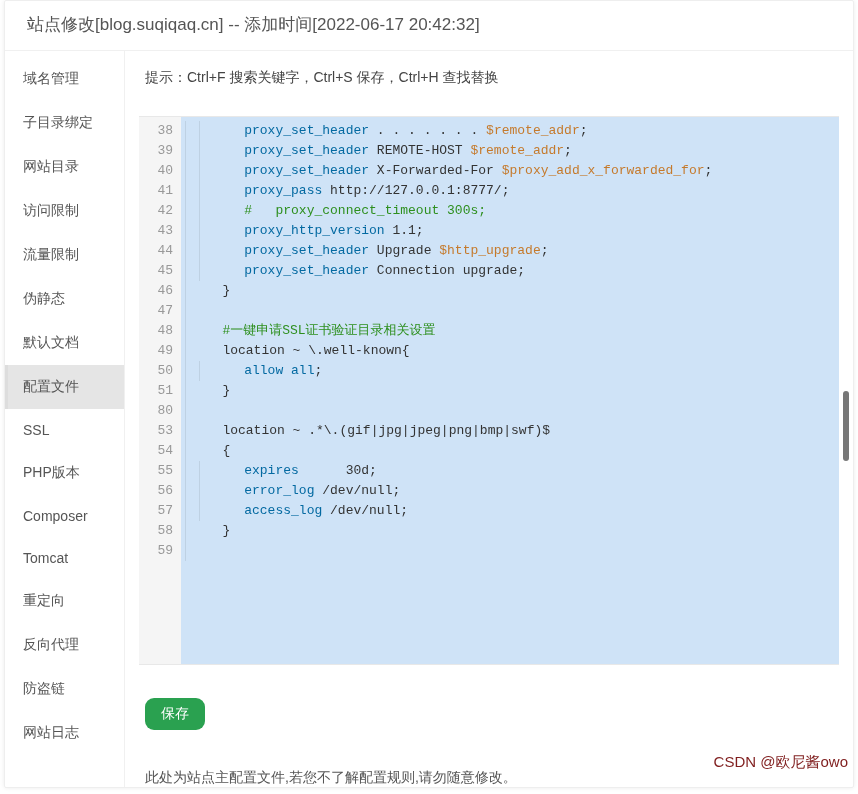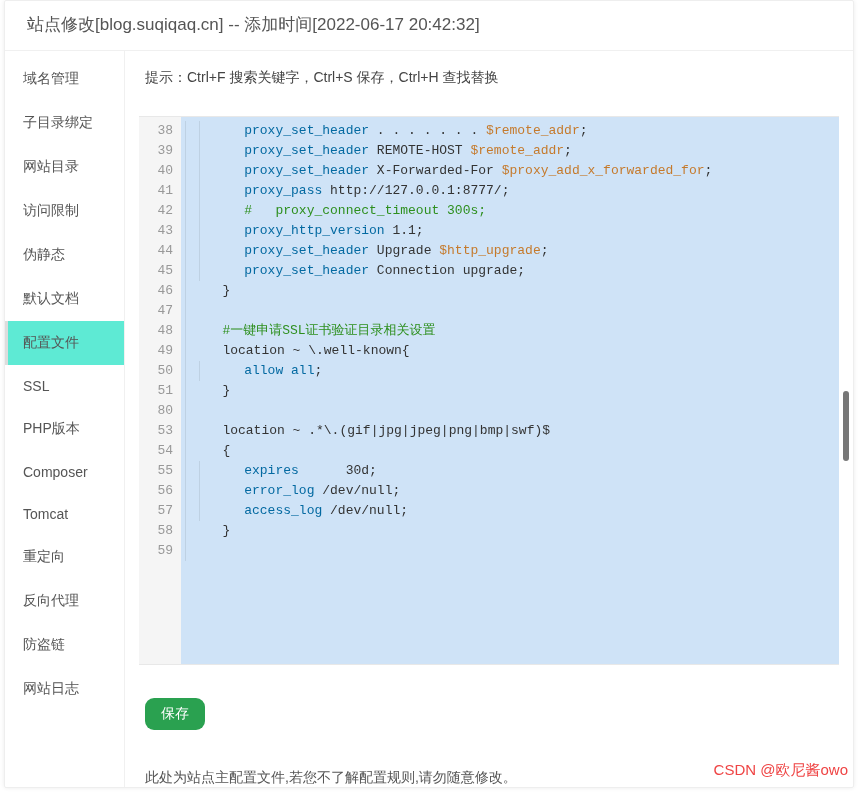--- a/index.html
+++ b/index.html
@@ -40,21 +40,21 @@
     padding-top: 6px;
   }
   .nav-item {
     padding: 13px 18px;
     font-size: 14px;
     color: #555;
     cursor: pointer;
     white-space: nowrap;
   }
   .nav-item.active {
-    background: #5eead4;
+    background: #e5e5e5;
     border-left: 3px solid #ddd;
     padding-left: 15px;
   }
   .main {
     flex: 1;
     padding: 10px 0 0 0;
     position: relative;
     display: flex;
     flex-direction: column;
     min-width: 0;
@@ -137,37 +137,38 @@
     cursor: pointer;
   }
   .note {
     padding: 20px 20px 0 20px;
     color: #555;
     font-size: 14px;
   }
   .watermark {
     position: absolute;
     right: 10px;
-    bottom: 14px;
-    color: #ef4444;
+    bottom: 22px;
+    color: #7f1d1d;
     font-size: 15px;
     pointer-events: none;
   }
 </style>
 </head>
 <body>
 
 <div class="panel">
   <div class="panel-title">站点修改[blog.suqiqaq.cn] -- 添加时间[2022-06-17 20:42:32]</div>
   <div class="body">
     <div class="sidebar" id="sidebar">
         <div class="nav-item">域名管理</div>
         <div class="nav-item">子目录绑定</div>
         <div class="nav-item">网站目录</div>
         <div class="nav-item">访问限制</div>
+        <div class="nav-item">流量限制</div>
         <div class="nav-item">伪静态</div>
         <div class="nav-item">默认文档</div>
         <div class="nav-item active">配置文件</div>
         <div class="nav-item">SSL</div>
         <div class="nav-item">PHP版本</div>
         <div class="nav-item">Composer</div>
         <div class="nav-item">Tomcat</div>
         <div class="nav-item">重定向</div>
         <div class="nav-item">反向代理</div>
         <div class="nav-item">防盗链</div>

